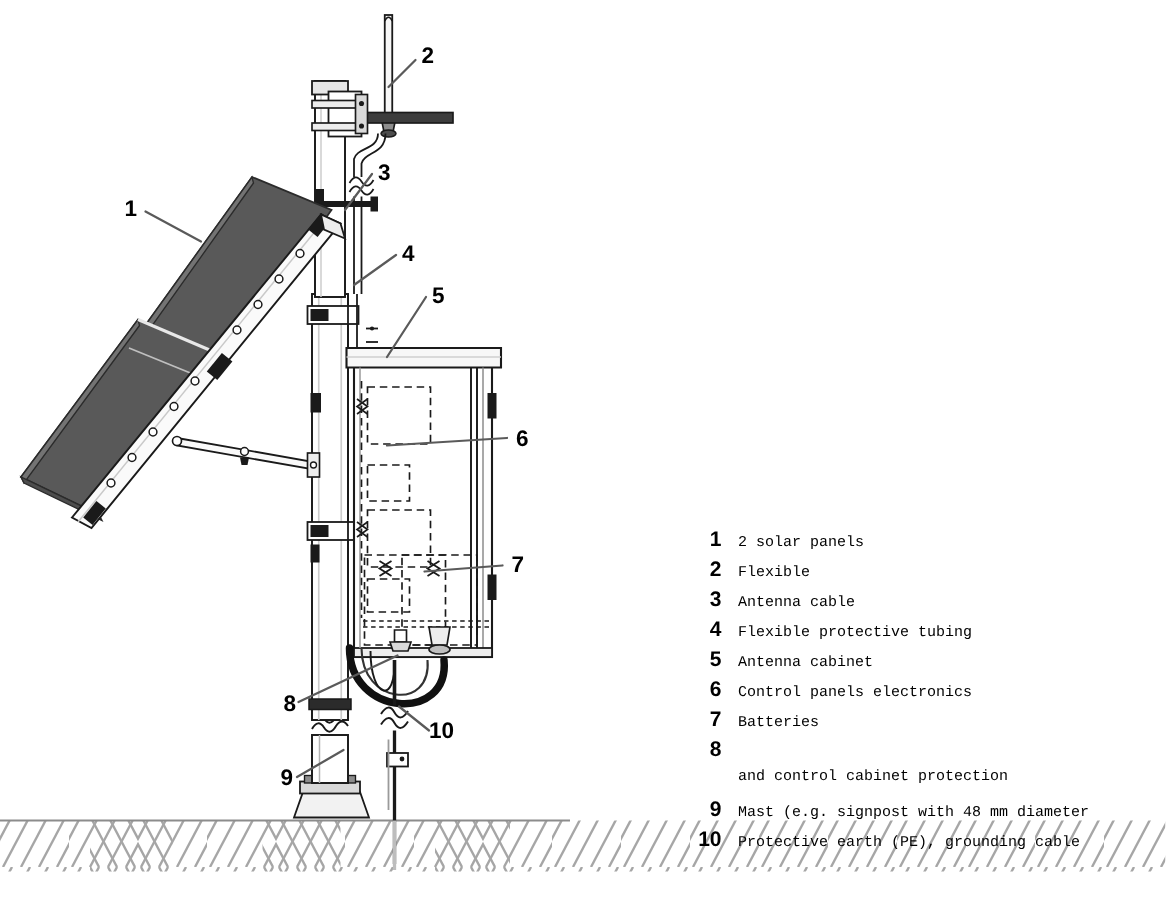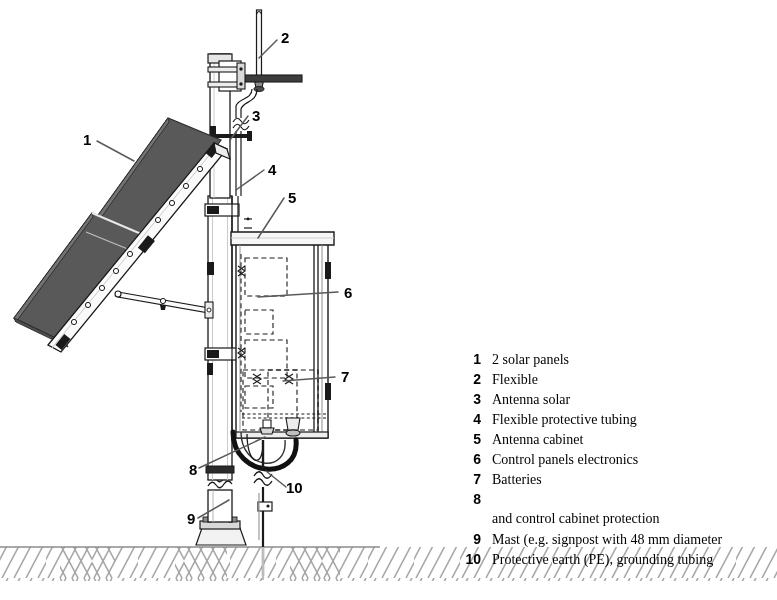--- a/index.html
+++ b/index.html
@@ -46,22 +46,22 @@
   .legend-num {
     width: 26px;
     text-align: right;
     font-weight: bold;
     font-size: 14px;
     font-family: "Liberation Sans", sans-serif;
     flex: 0 0 26px;
   }
   .legend-label {
     padding-left: 11px;
-    font-size: 14px;
-    font-family: Liberation Serif, serif;
+    font-size: 10px;
+    font-family: Liberation Mono, monospace;
     white-space: nowrap;
   }
   .legend-row.cont .legend-num {
     visibility: hidden;
   }
   .callout {
     position: absolute;
     font-weight: bold;
     font-size: 15px;
     font-family: "Liberation Sans", sans-serif;
@@ -331,21 +331,21 @@
     <div class="legend-row">
       <span class="legend-num">1</span>
       <span class="legend-label">2 solar panels</span>
     </div>
     <div class="legend-row">
       <span class="legend-num">2</span>
       <span class="legend-label">Flexible</span>
     </div>
     <div class="legend-row">
       <span class="legend-num">3</span>
-      <span class="legend-label">Antenna solar</span>
+      <span class="legend-label">Antenna cable</span>
     </div>
     <div class="legend-row">
       <span class="legend-num">4</span>
       <span class="legend-label">Flexible protective tubing</span>
     </div>
     <div class="legend-row">
       <span class="legend-num">5</span>
       <span class="legend-label">Antenna cabinet</span>
     </div>
     <div class="legend-row">
@@ -362,17 +362,17 @@
     <div class="legend-row cont">
       <span class="legend-num"></span>
       <span class="legend-label">and control cabinet protection</span>
     </div>
     <div class="legend-row">
       <span class="legend-num">9</span>
       <span class="legend-label">Mast (e.g. signpost with 48 mm diameter</span>
     </div>
     <div class="legend-row">
       <span class="legend-num">10</span>
-      <span class="legend-label">Protective earth (PE), grounding tubing</span>
+      <span class="legend-label">Protective earth (PE), grounding cable</span>
     </div>
   </div>
 
 </div>
 
 </body></html>

